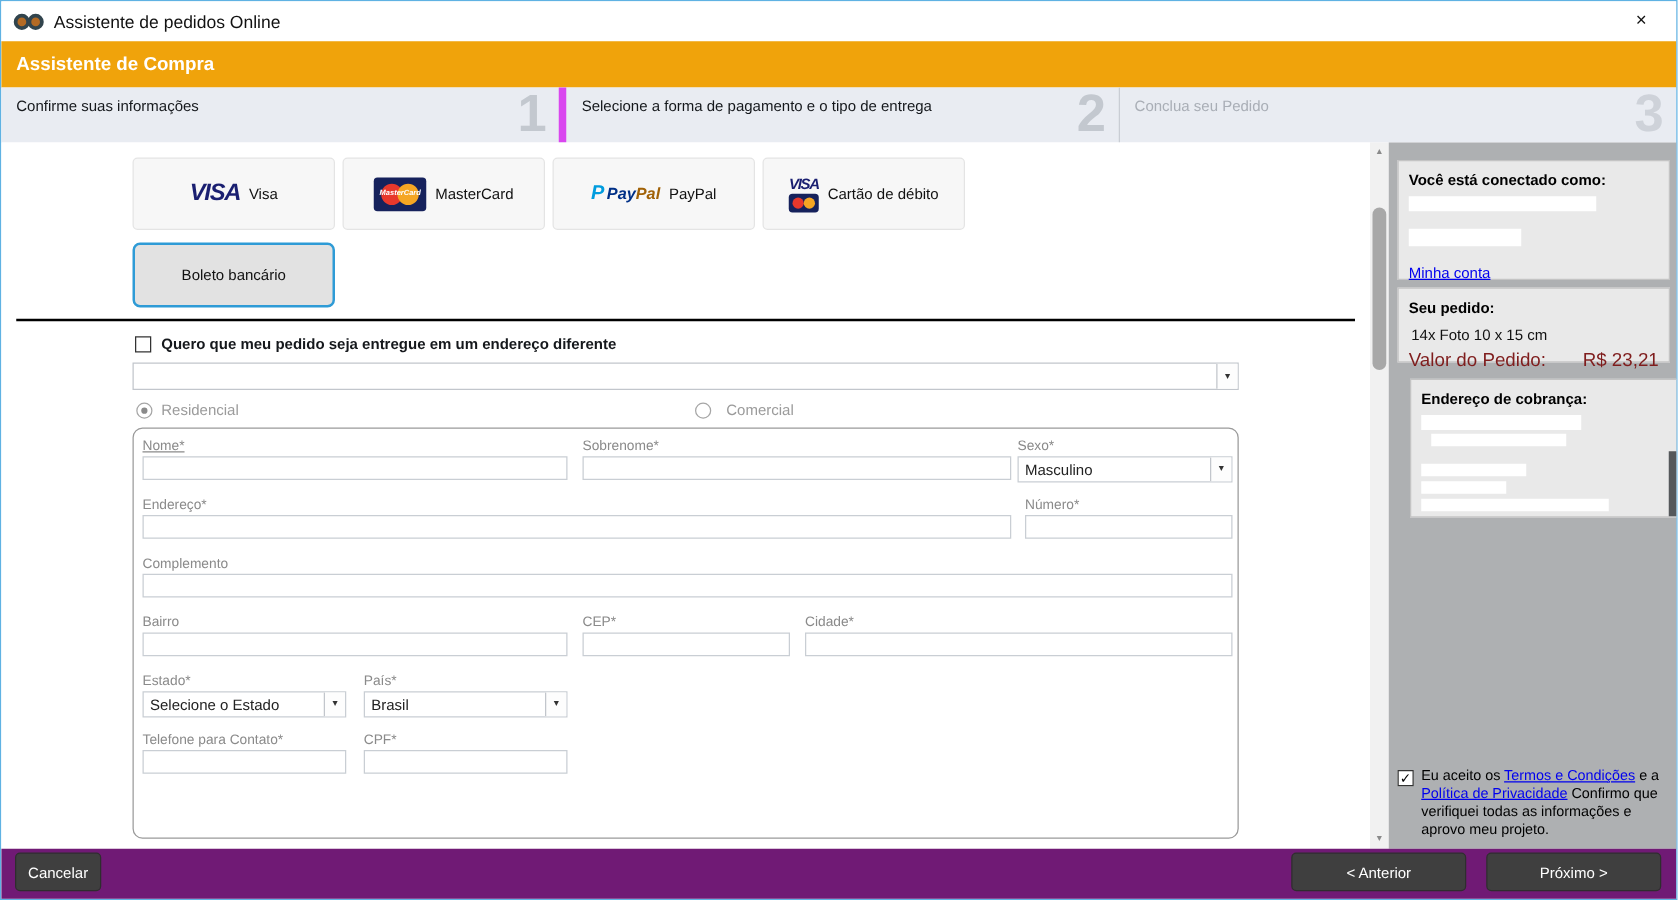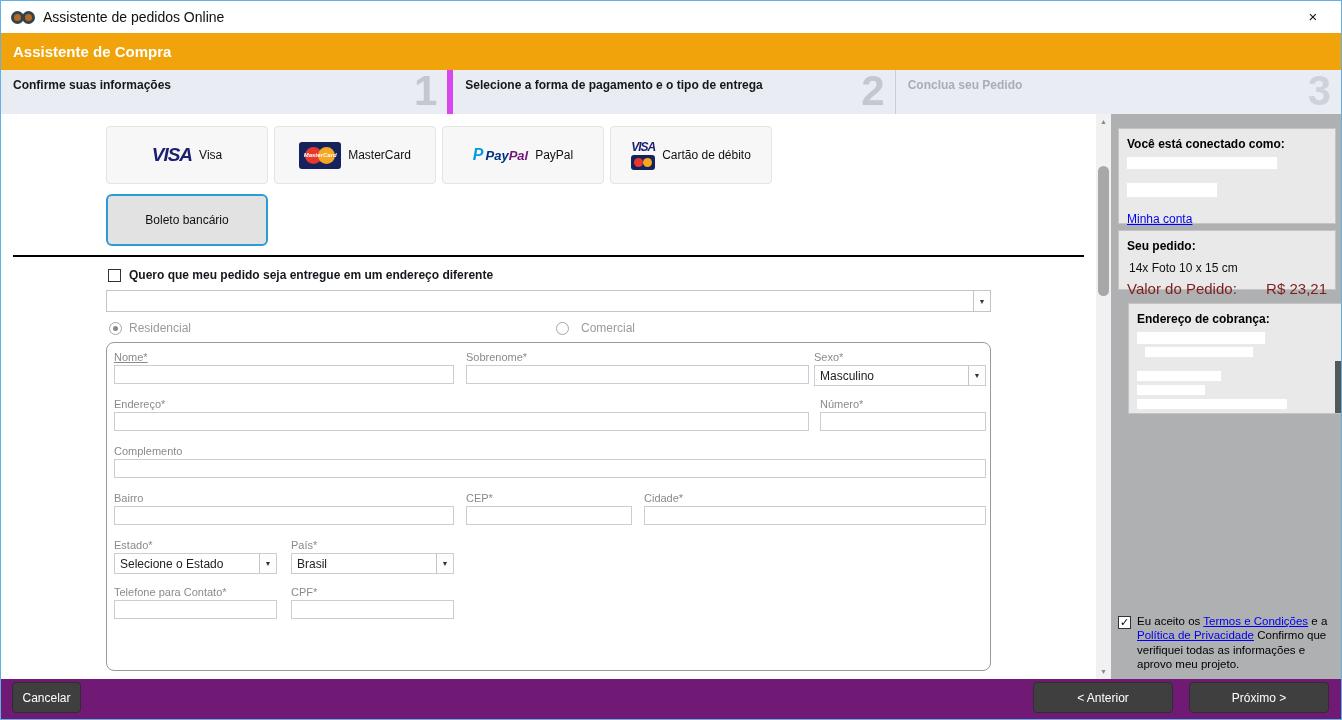--- a/index.html
+++ b/index.html
@@ -17,39 +17,39 @@
 
   
   .banner { position:absolute; left:0; top:32px; width:100%; height:37px; background:#F0A30B; color:#ffffff; font-size:15px; font-weight:bold; display:flex; align-items:center; padding-left:12px; }
 
   
   .steps { position:absolute; left:0; top:69px; width:100%; height:44px; background:#E9ECF2; display:flex; }
   .step { position:relative; height:100%; padding:8px 10px 0 12px; }
   .step1 { width:447px; }
   .step2 { width:448px; border-left:6px solid #d946ef; }
   .step3 { width:447px; border-left:1px solid #C9CDD4; }
-  .step .lbl { font-size:12px; font-weight:bold; color:#15181c; display:block; max-width:330px; }
+  .step .lbl { font-size:12px; font-weight:normal; color:#15181c; display:block; max-width:330px; }
   .step .num { position:absolute; right:10px; top:-2px; font-size:42px; font-weight:bold; color:#C3C8CF; line-height:46px; }
   .step.inactive .lbl { color:#A9AEB6; }
   .step.inactive .num { color:#CED2D9; }
 
   
   .content { position:absolute; left:0; top:113px; width:1095px; height:565px; background:#ffffff; }
 
   .pay-card { position:absolute; top:12px; width:162px; height:58px; background:#F7F7F7; border:1px solid #E4E4E4; border-radius:4px; display:flex; align-items:center; justify-content:center; gap:7px; cursor:pointer; }
   .pay-card .plabel { font-size:12px; color:#111; }
   .visa-word { font-size:19px; font-weight:bold; font-style:italic; color:#1A1F71; letter-spacing:-1px; }
   .mc-box { width:42px; height:27px; background:#16225C; border-radius:3px; position:relative; }
   .mc-box .c1 { position:absolute; left:6px; top:5px; width:17px; height:17px; border-radius:50%; background:#E8382C; }
   .mc-box .c2 { position:absolute; right:6px; top:5px; width:17px; height:17px; border-radius:50%; background:#F5A623; }
   .mc-box .mc-word { position:absolute; left:0; right:0; top:10px; text-align:center; font-size:6px; font-style:italic; font-weight:bold; color:#fff; }
   .pp-logo { display:flex; align-items:baseline; gap:2px; }
   .pp-p { font-size:16px; font-weight:bold; font-style:italic; color:#009CDE; }
   .pp-word { font-size:13px; font-weight:bold; font-style:italic; }
-  .pp-word .b1 { color:#003087; } .pp-word .b2 { color:#701a75; }
+  .pp-word .b1 { color:#003087; } .pp-word .b2 { color:#a16207; }
   .debit-logo { display:flex; flex-direction:column; align-items:center; gap:1px; }
   .debit-logo .visa-word { font-size:12px; }
   .mc-box.mini { width:24px; height:15px; }
   .mc-box.mini .c1 { left:3px; top:3px; width:9px; height:9px; }
   .mc-box.mini .c2 { right:3px; top:3px; width:9px; height:9px; }
 
   .boleto-btn { position:absolute; left:105px; top:80px; width:162px; height:52px; background:#E2E2E2; border:2px solid #2E9BD6; border-radius:6px; display:flex; align-items:center; justify-content:center; font-size:12px; color:#111; cursor:pointer; }
 
   .separator { position:absolute; left:12px; top:141px; width:1071px; height:2px; background:#000; }
 

